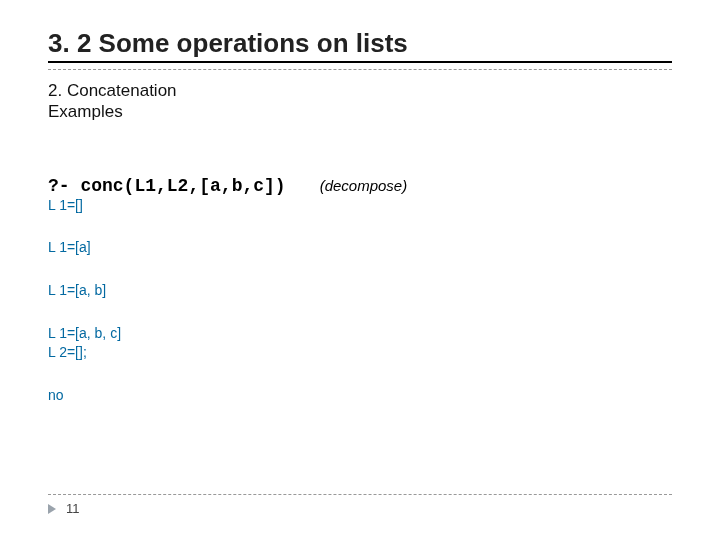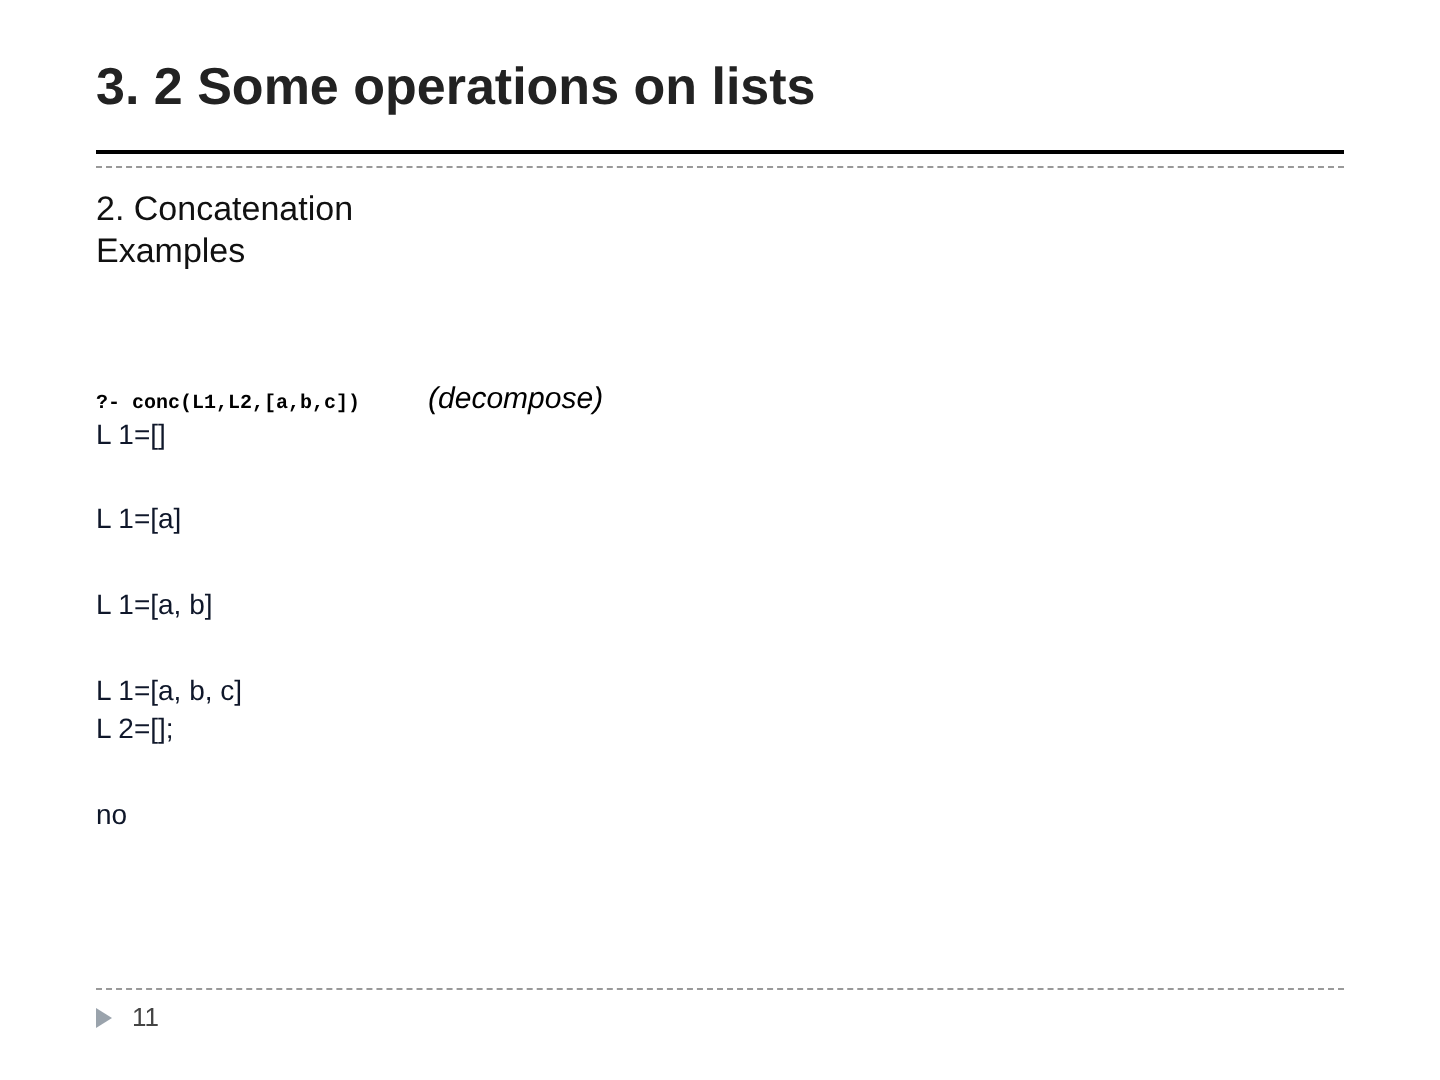--- a/index.html
+++ b/index.html
@@ -16,21 +16,21 @@
   .slide {
     padding: 28px 48px 0 48px;
     box-sizing: border-box;
     height: 100%;
   }
   .title {
     font-size: 26px;
     font-weight: bold;
     color: #222;
     margin: 0 0 6px 0;
-    padding-bottom: 16px;
+    padding-bottom: 2px;
     border-bottom: 2px solid #000;
   }
   .dashline {
     border: none;
     border-top: 1px dashed #999;
     margin: 4px 0 10px 0;
   }
   .subhead {
     font-size: 17px;
     font-weight: normal;
@@ -38,33 +38,33 @@
     line-height: 1.25;
   }
   .row-query {
     display: flex;
     align-items: baseline;
     gap: 34px;
     margin-top: 8px;
   }
   .mono {
     font-family: "Courier New", Courier, monospace;
-    font-size: 10px;
+    font-size: 18px;
     font-weight: bold;
     color: #000;
   }
   .annot {
     font-style: italic;
     font-size: 15px;
     color: #000;
     margin-top: 46px;
   }
   .body-text {
     font-size: 14px;
-    color: #0f172a;
+    color: #0369a1;
     line-height: 1.35;
   }
   .block {
     margin-top: 24px;
   }
   .footer {
     position: absolute;
     left: 48px;
     right: 48px;
     bottom: 24px;

